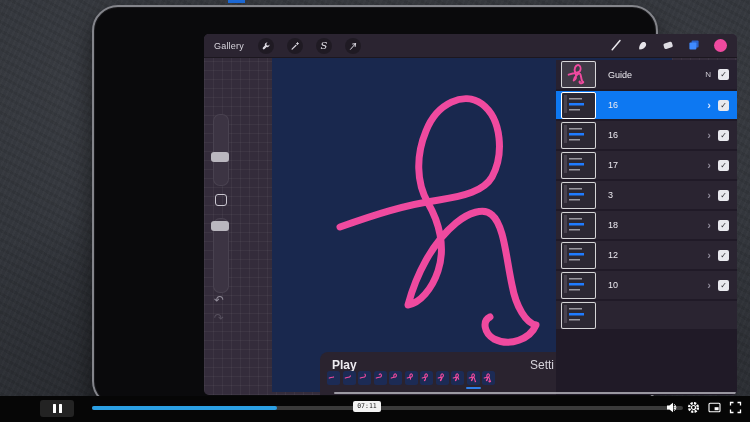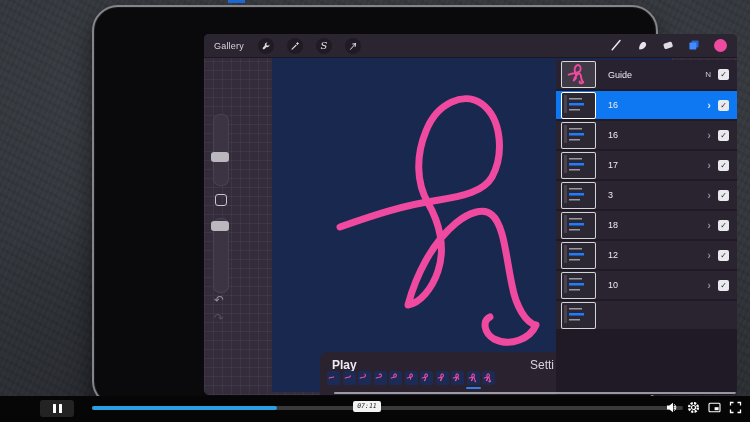--- a/index.html
+++ b/index.html
@@ -81,21 +81,21 @@
   .row-right{margin-left:auto;margin-right:8px;display:flex;align-items:center;gap:7px;}
   .nbadge{color:#cac7d0;font-size:8px;}
   .chev{color:#8f8a98;font-size:11px;line-height:1;font-weight:bold;}
   .layer-row.selected .chev{color:#d5e4ff;}
   .cbox{width:11px;height:11px;border-radius:2px;background:#e9e9ee;color:#2a2a2e;font-size:8px;line-height:11px;text-align:center;flex:none;}
 
   
   #screen-bottom-line{position:absolute;left:130px;bottom:1px;width:402px;height:2px;background:rgba(205,205,212,.7);border-radius:1px;z-index:10;}
 
   
-  #player-bar{position:absolute;left:0;top:396px;width:750px;height:26px;background:#060606;z-index:20;font-style:italic;}
+  #player-bar{position:absolute;left:0;top:396px;width:750px;height:26px;background:#060606;z-index:20;}
   #pause-button{position:absolute;left:40px;top:4px;width:34px;height:17px;border-radius:3px;background:#232323;
                 display:flex;align-items:center;justify-content:center;gap:3px;}
   #pause-button i{display:block;width:3px;height:9px;background:#fff;border-radius:.5px;}
   #progress-track{position:absolute;left:92px;top:10px;width:591px;height:3.5px;border-radius:2px;background:#3a3a3a;}
   #progress-fill{height:100%;width:var(--progress-pct,31.3%);background:var(--progress-blue,#2b9fe3);border-radius:2px;}
   #time-tooltip{position:absolute;left:261px;top:-5px;width:28px;height:11px;background:#f3f3f3;border-radius:2px;
                 color:#1c1c1c;font-size:6.5px;line-height:11px;text-align:center;font-family:"DejaVu Sans Mono","Liberation Mono",monospace;}
   #player-icons{position:absolute;right:8px;top:5px;display:flex;gap:8px;align-items:center;}
   #player-icons svg{display:block;}
 </style>

